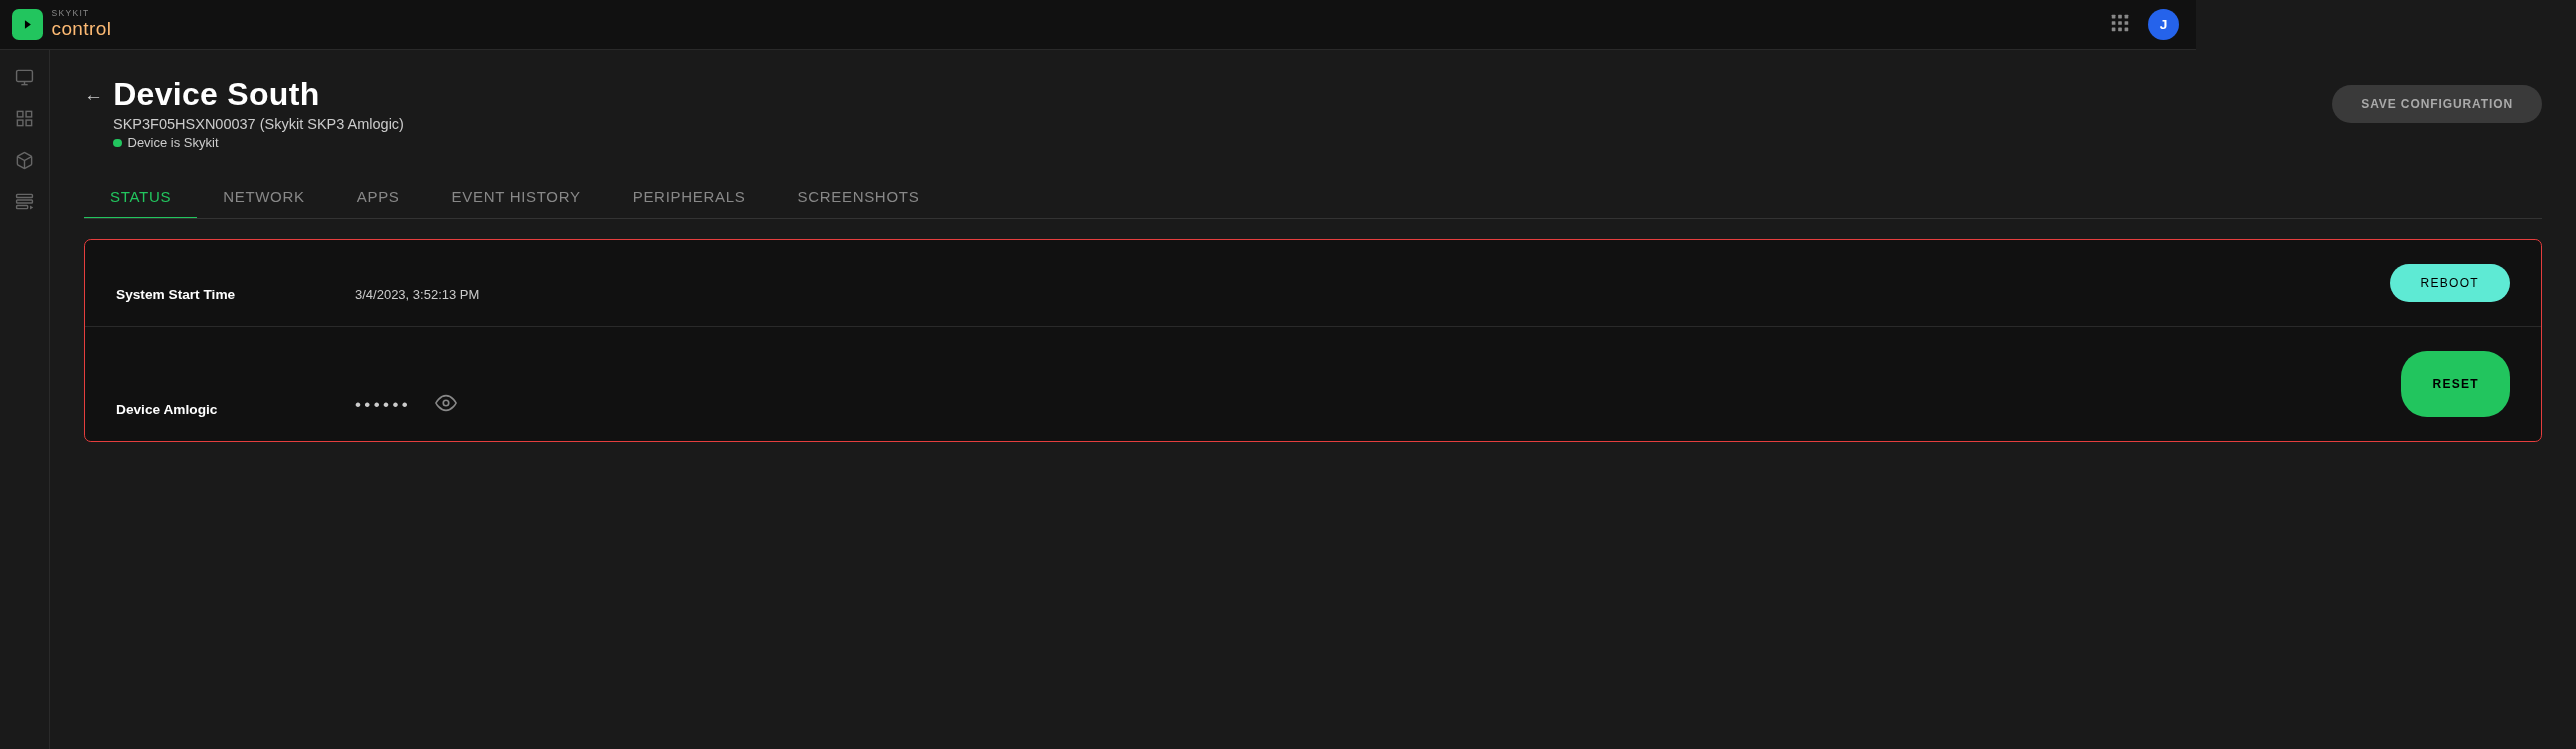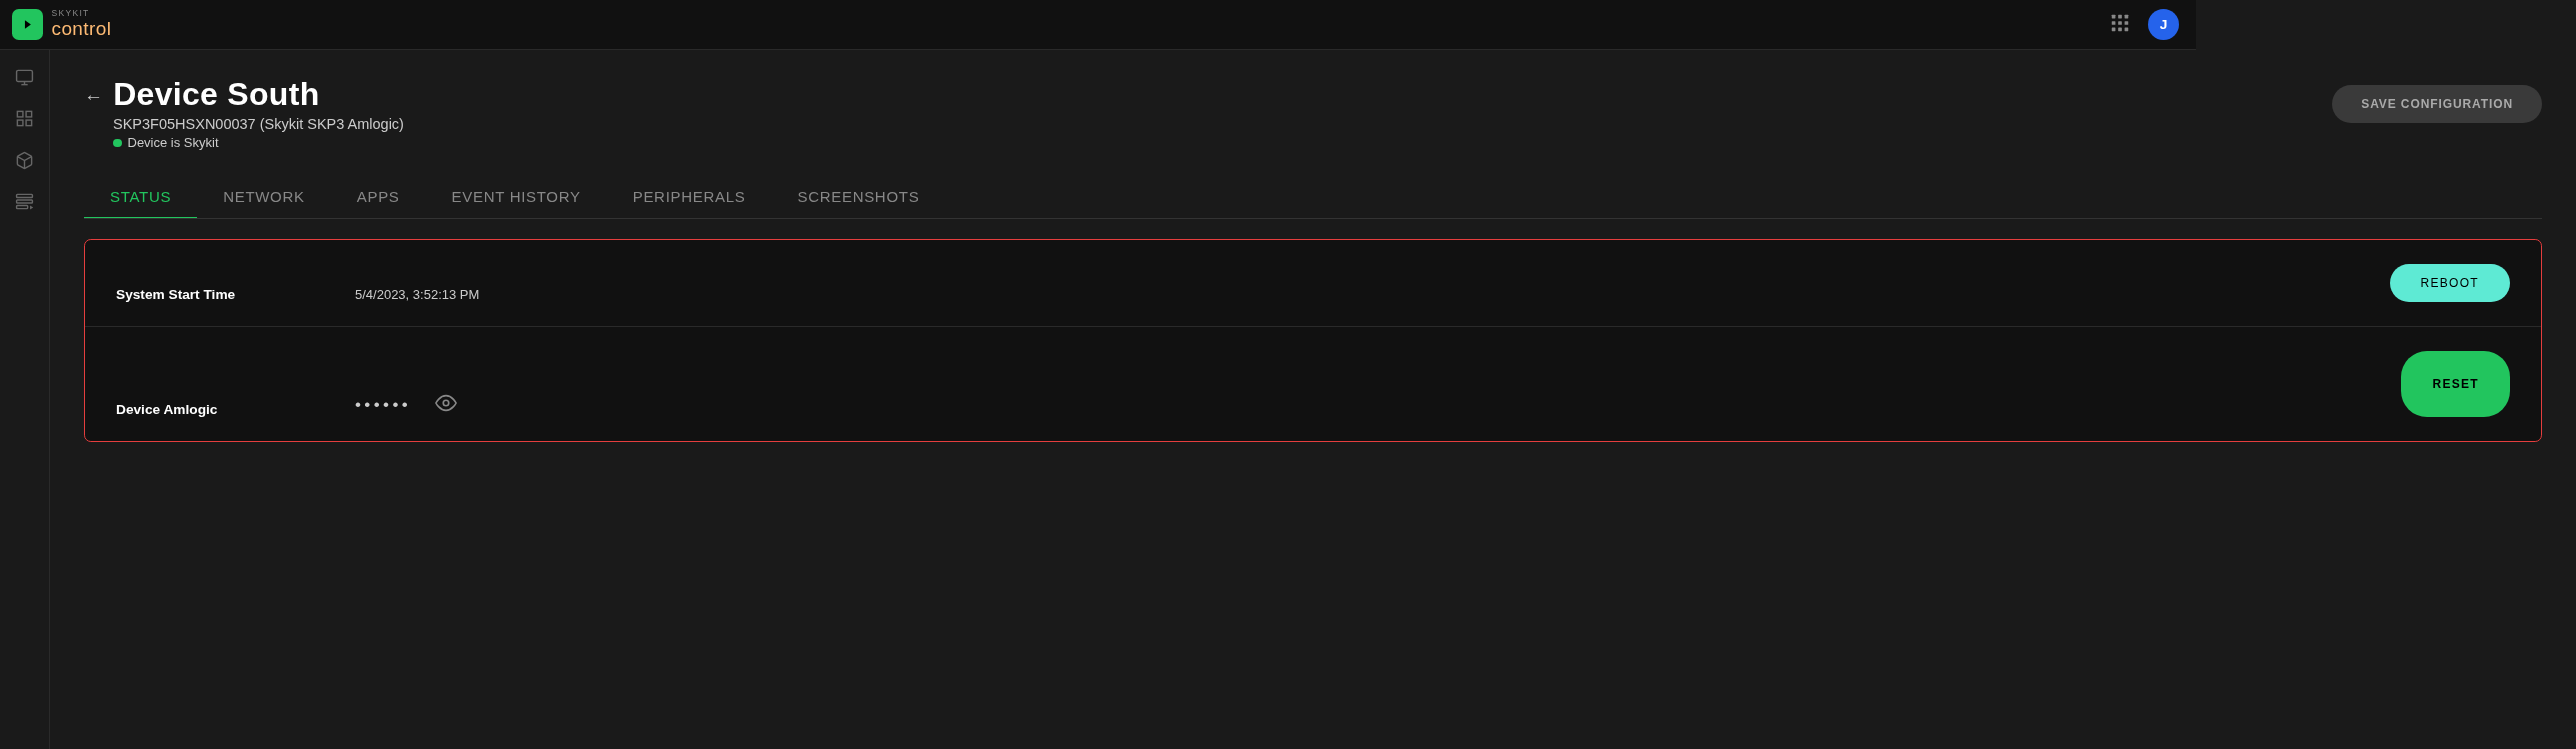--- a/index.html
+++ b/index.html
@@ -369,21 +369,21 @@
       <div class="tab">APPS</div>
       <div class="tab">EVENT HISTORY</div>
       <div class="tab">PERIPHERALS</div>
       <div class="tab">SCREENSHOTS</div>
     </div>
 
     <div class="status-panel">
 
       <div class="status-row">
         <span class="status-label">System Start Time</span>
-        <span class="status-value">5/4/2023, 3:52:13 PM</span>
+        <span class="status-value">3/4/2023, 3:52:13 PM</span>
         <div class="status-action">
           <button class="reboot-btn">REBOOT</button>
         </div>
       </div>
 
       <div class="status-row">
         <span class="status-label">Device Amlogic</span>
         <div class="password-row-content">
           <span class="password-dots">••••••</span>
           <span class="eye-icon">

